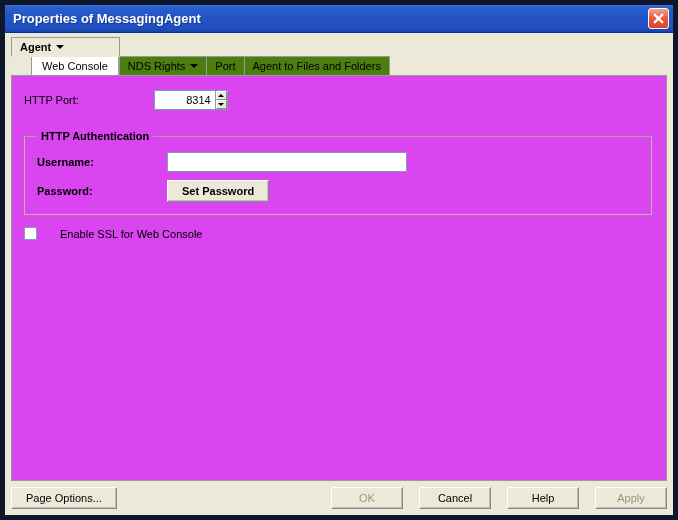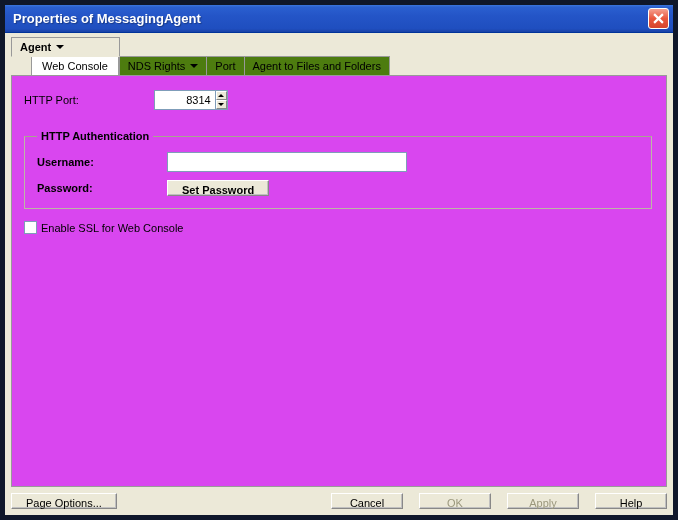--- a/index.html
+++ b/index.html
@@ -176,31 +176,31 @@
   .btn {
     background: #ece9d8;
     border: 1px solid #888;
     border-top-color: #fff;
     border-left-color: #fff;
     box-shadow: inset -1px -1px 0 #c0c0c0;
     padding: 3px 14px;
     font: inherit;
     cursor: pointer;
     min-width: 72px;
-    height: 16px;
+    height: 22px;
   }
   .btn.disabled {
     color: #9b987d;
     cursor: default;
   }
   
   .chk-row {
     display: flex;
     align-items: center;
-    gap: 4px;
+    gap: 23px;
   }
   .chk {
     width: 13px; height: 13px;
     border: 1px solid #7f9db9;
     background: #fff;
     cursor: pointer;
   }
   
   .footer {
     display: flex;
@@ -280,20 +280,20 @@
         <div class="chk"></div>
         <span>Enable SSL for Web Console</span>
       </div>
 
       <div style="flex:1"></div>
     </div>
 
     <div class="footer">
       <button class="btn" type="button">Page Options...</button>
       <div class="spacer"></div>
+      <button class="btn disabled" type="button">OK</button>
       <button class="btn" type="button">Cancel</button>
-      <button class="btn disabled" type="button">OK</button>
+      <button class="btn" type="button">Help</button>
       <button class="btn disabled" type="button">Apply</button>
-      <button class="btn" type="button">Help</button>
     </div>
 
   </div>
 </div>
 
 </body></html>

